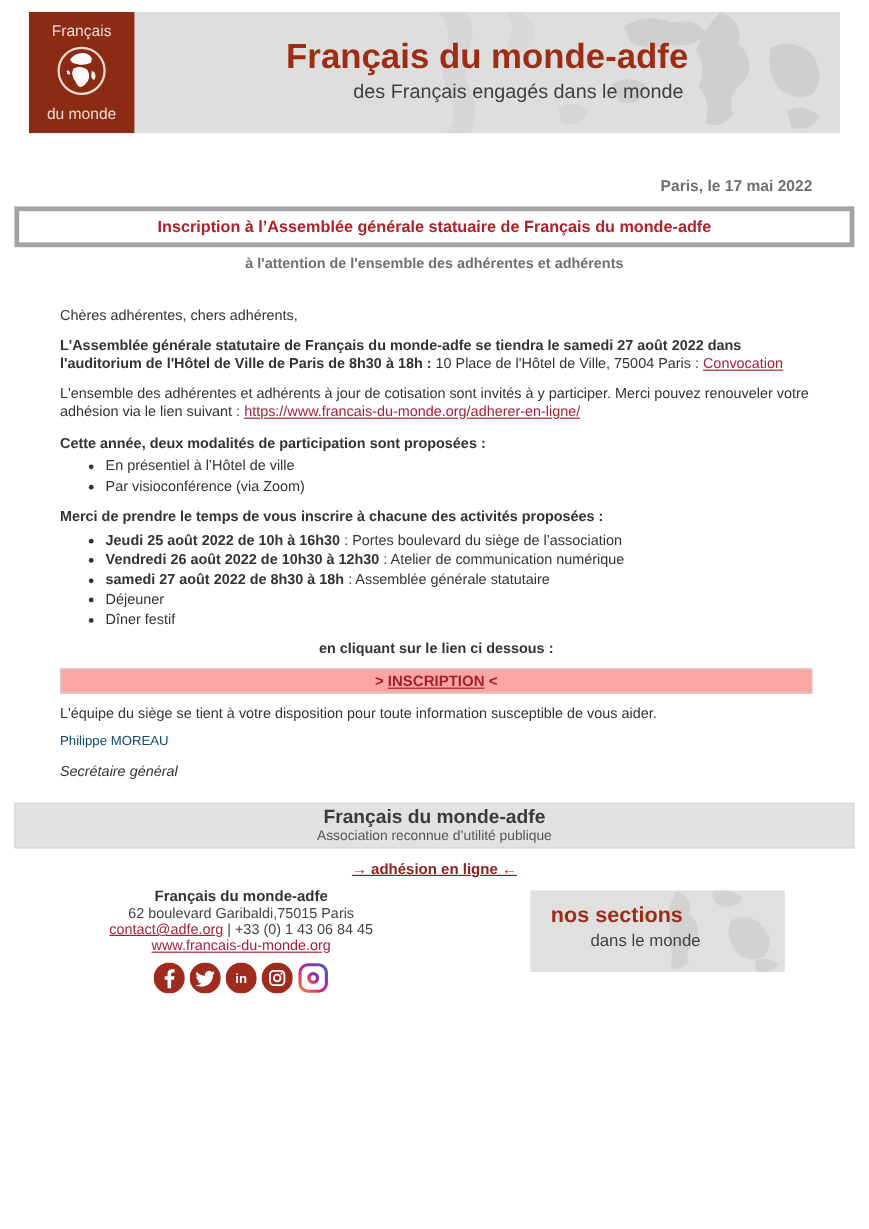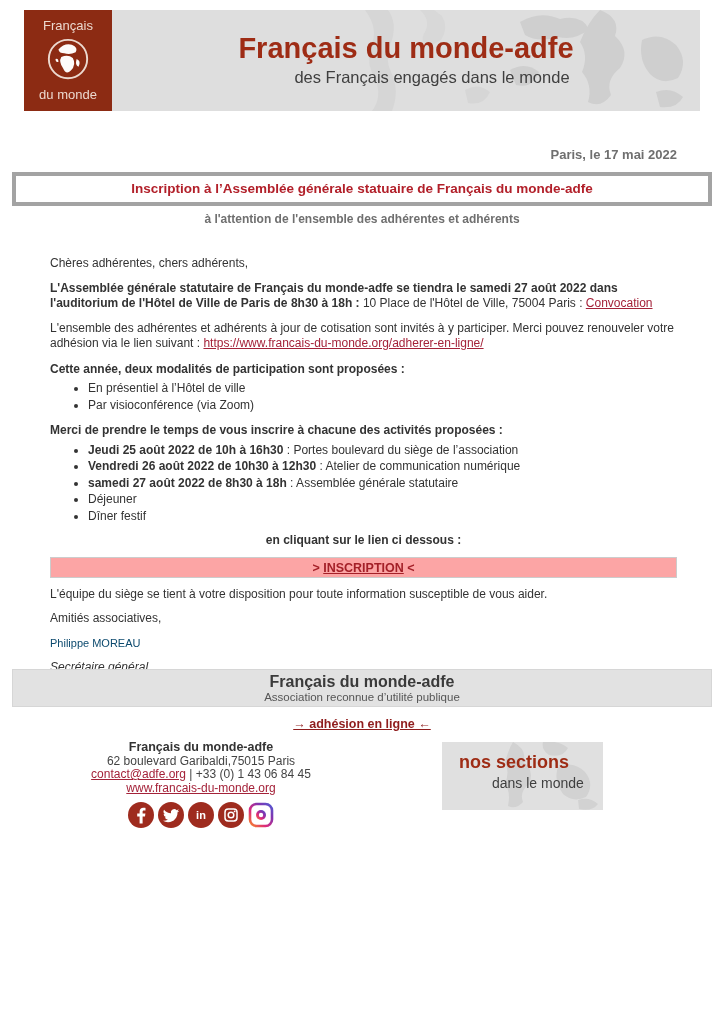--- a/index.html
+++ b/index.html
@@ -61,21 +61,21 @@
   .adhesion { position:absolute; left:0; right:0; top:717px; text-align:center; font-size:12.5px; font-weight:bold; }
   .adhesion a { color:var(--adhesion-red); }
   .address-col { position:absolute; left:56px; top:741px; width:290px; text-align:center; font-size:12px; line-height:13.5px; color:#444; }
   .addr-name { font-weight:bold; color:#333; font-size:12.5px; }
   .address-col a { color:var(--link-red); }
   .social-row { margin-top:7px; display:flex; justify-content:center; gap:4px; }
   .social-row svg { display:block; }
   .s-bg { fill:var(--social-red); }
   .s-glyph { fill:#fff; }
   .s-text { fill:#fff; font-family:"Liberation Sans", sans-serif; font-weight:bold; font-size:11px; }
-  .sections-box { position:absolute; left:442px; top:742px; width:161px; height:68px; background:#e0e0e0; overflow:hidden; }
+  .sections-box { position:absolute; left:442px; top:742px; width:212px; height:68px; background:#e0e0e0; overflow:hidden; }
   .sections-map { position:absolute; right:0; top:0; height:68px; }
   .sections-t1 { position:absolute; left:17px; top:10px; font-size:18px; font-weight:bold; color:var(--banner-title-red); z-index:1; }
   .sections-t2 { position:absolute; left:50px; top:33px; font-size:14px; color:#3f3f3f; z-index:1; }
   .unsubscribe { position:absolute; left:0; right:0; top:856px; text-align:center; font-size:11.5px; color:#333; }
   .unsubscribe a { color:var(--link-blue); }
 </style>
 </head>
 <body>
 
 <div class="page">
@@ -133,21 +133,20 @@
       <li><strong>Vendredi 26 août 2022 de 10h30 à 12h30</strong><span> : Atelier de communication numérique</span></li>
       <li><strong>samedi 27 août 2022 de 8h30 à 18h</strong><span> : Assemblée générale statutaire</span></li>
       <li><strong></strong><span>Déjeuner</span></li>
       <li><strong></strong><span>Dîner festif</span></li>
     </ul>
     <p class="click-line">en cliquant sur le lien ci dessous :</p>
     <div class="inscription-box">
       <span>&gt; </span><a href="#">INSCRIPTION</a><span> &lt;</span>
     </div>
     <p>L'équipe du siège se tient à votre disposition pour toute information susceptible de vous aider.</p>
-    <p>Amitiés associatives,</p>
     <p class="sig-name">Philippe MOREAU</p>
     <p class="sig-role">Secrétaire général</p>
   </div>
 
   <div class="footer-band">
     <div class="band-title">Français du monde-adfe</div>
     <div class="band-sub">Association reconnue d’utilité publique</div>
   </div>
 
   <div class="adhesion">

